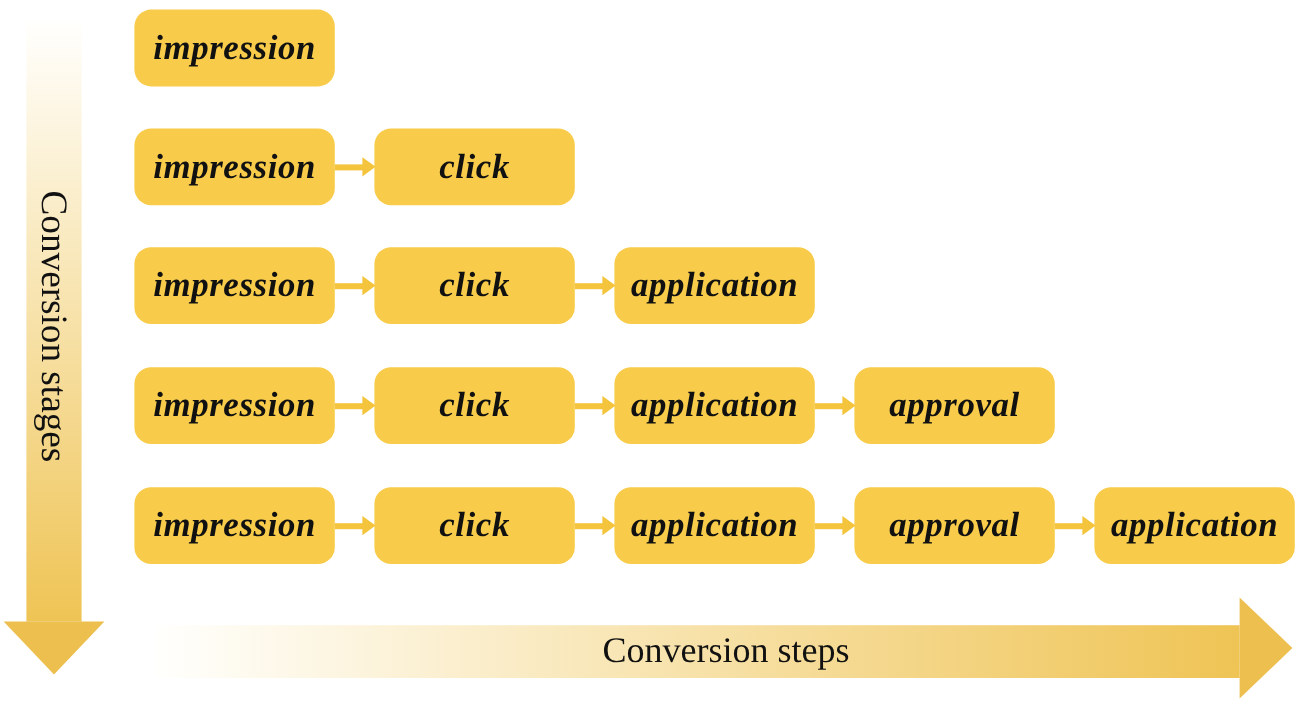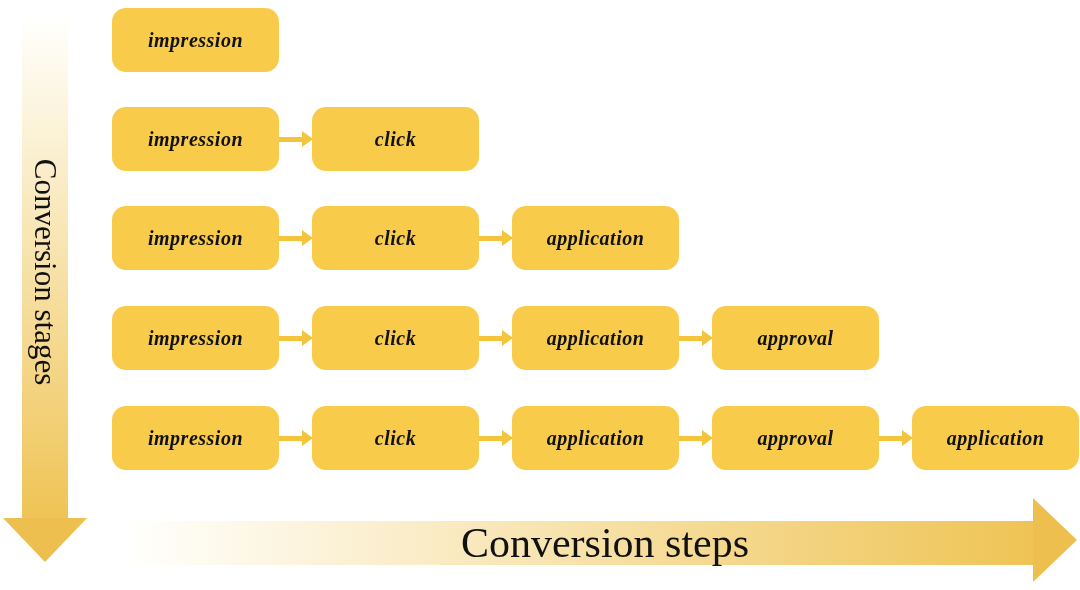--- a/index.html
+++ b/index.html
@@ -41,21 +41,21 @@
     background: var(--box-fill);
     border-radius: 14px;
     display: flex;
     align-items: center;
     justify-content: center;
     flex: 0 0 auto;
   }
   .box span {
     font-style: italic;
     font-weight: bold;
-    font-size: 20px;
+    font-size: 29px;
     color: var(--text);
     letter-spacing: 0.5px;
     white-space: nowrap;
   }
 
   .connector {
     position: relative;
     width: 33px;
     height: 64px;
     flex: 0 0 auto;
@@ -123,21 +123,21 @@
   .h-axis-head {
     position: absolute;
     left: 1033px;
     top: 498px;
     width: 0; height: 0;
     border-top: 42px solid transparent;
     border-bottom: 42px solid transparent;
     border-left: 44px solid var(--axis-head);
   }
   .h-axis-label {
-    font-size: 42px;
+    font-size: 30px;
     color: var(--text);
     white-space: nowrap;
     margin-left: 48px;
   }
 </style>
 </head>
 <body>
 
 <div class="canvas">
 

